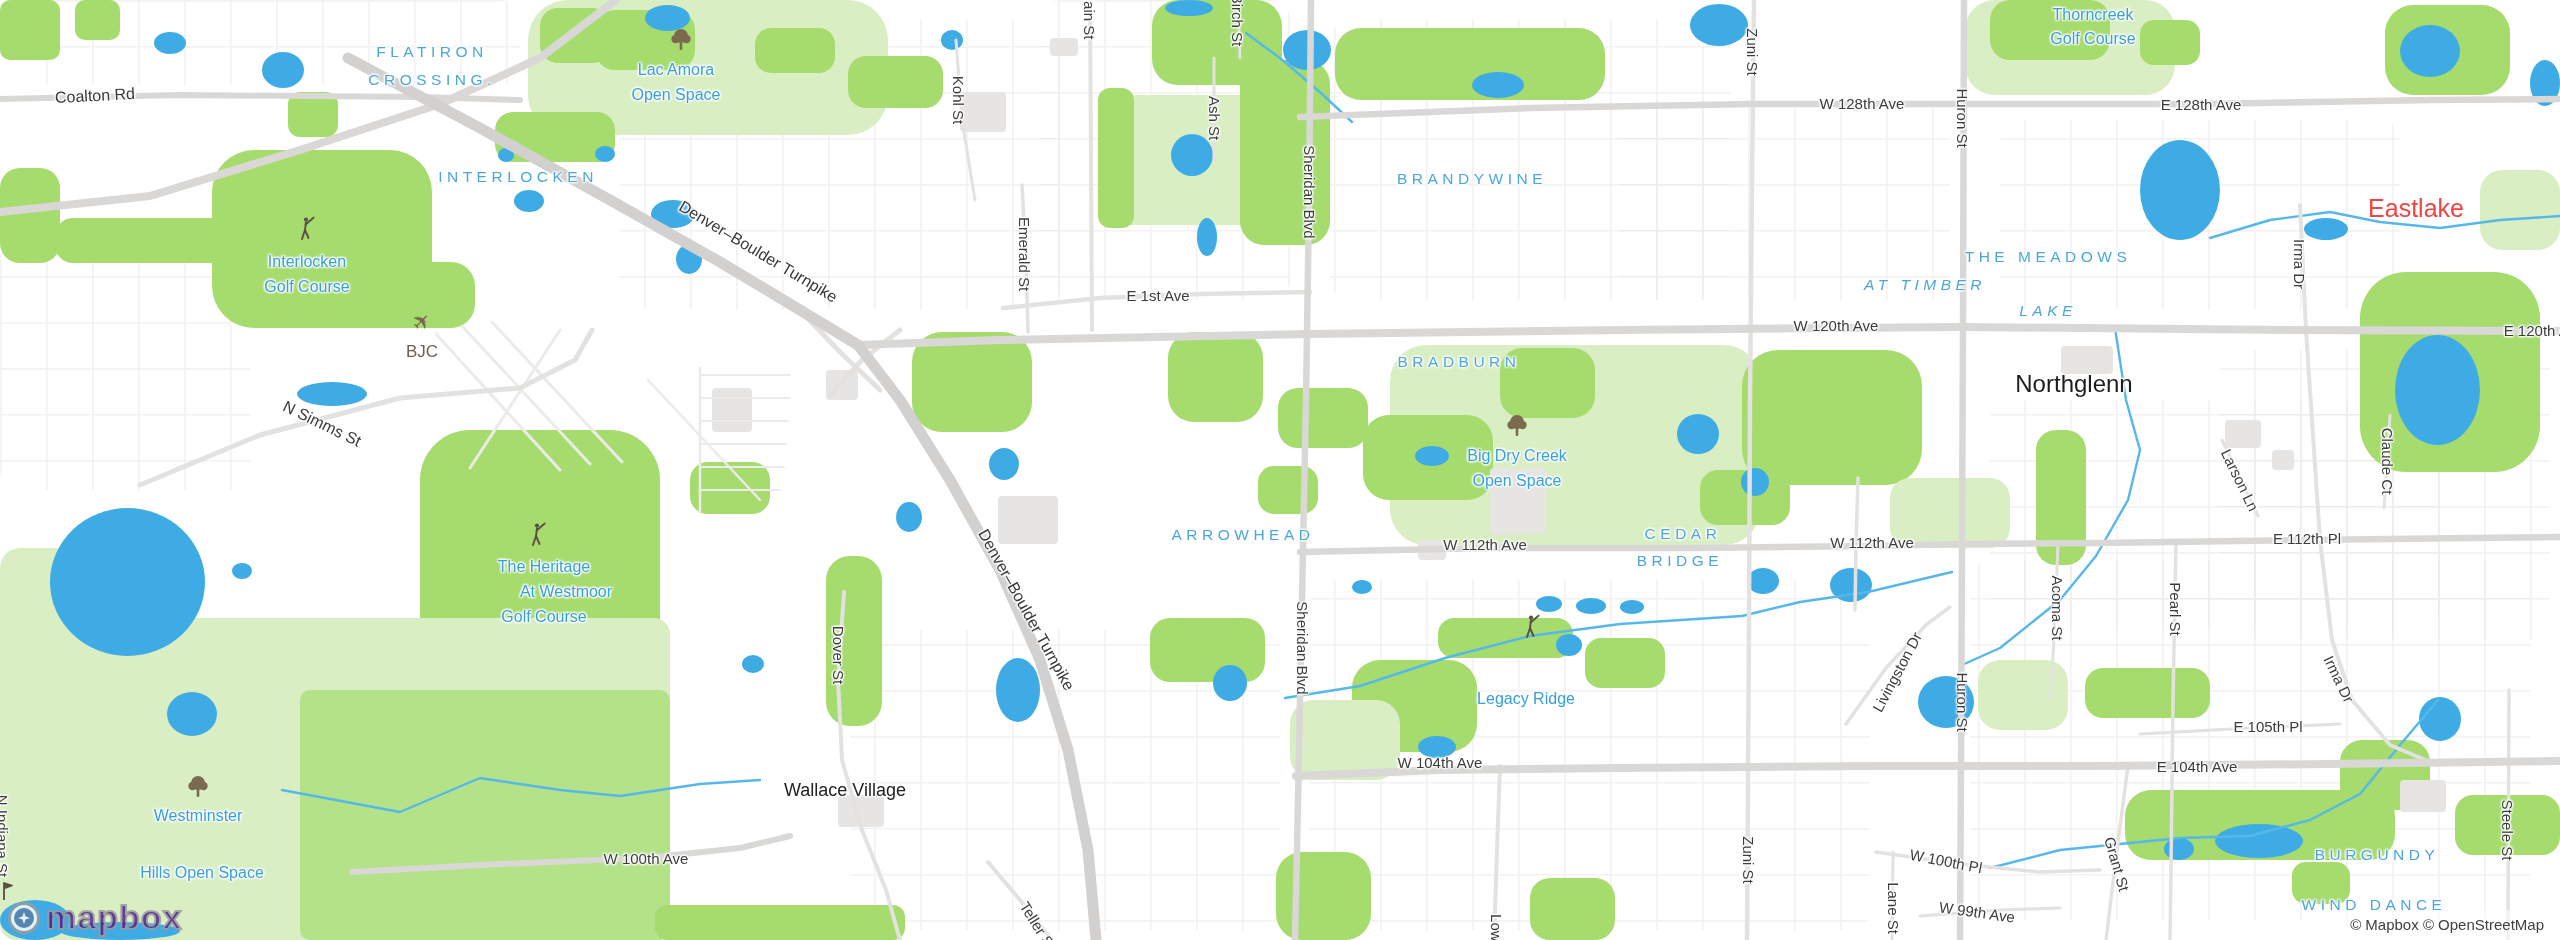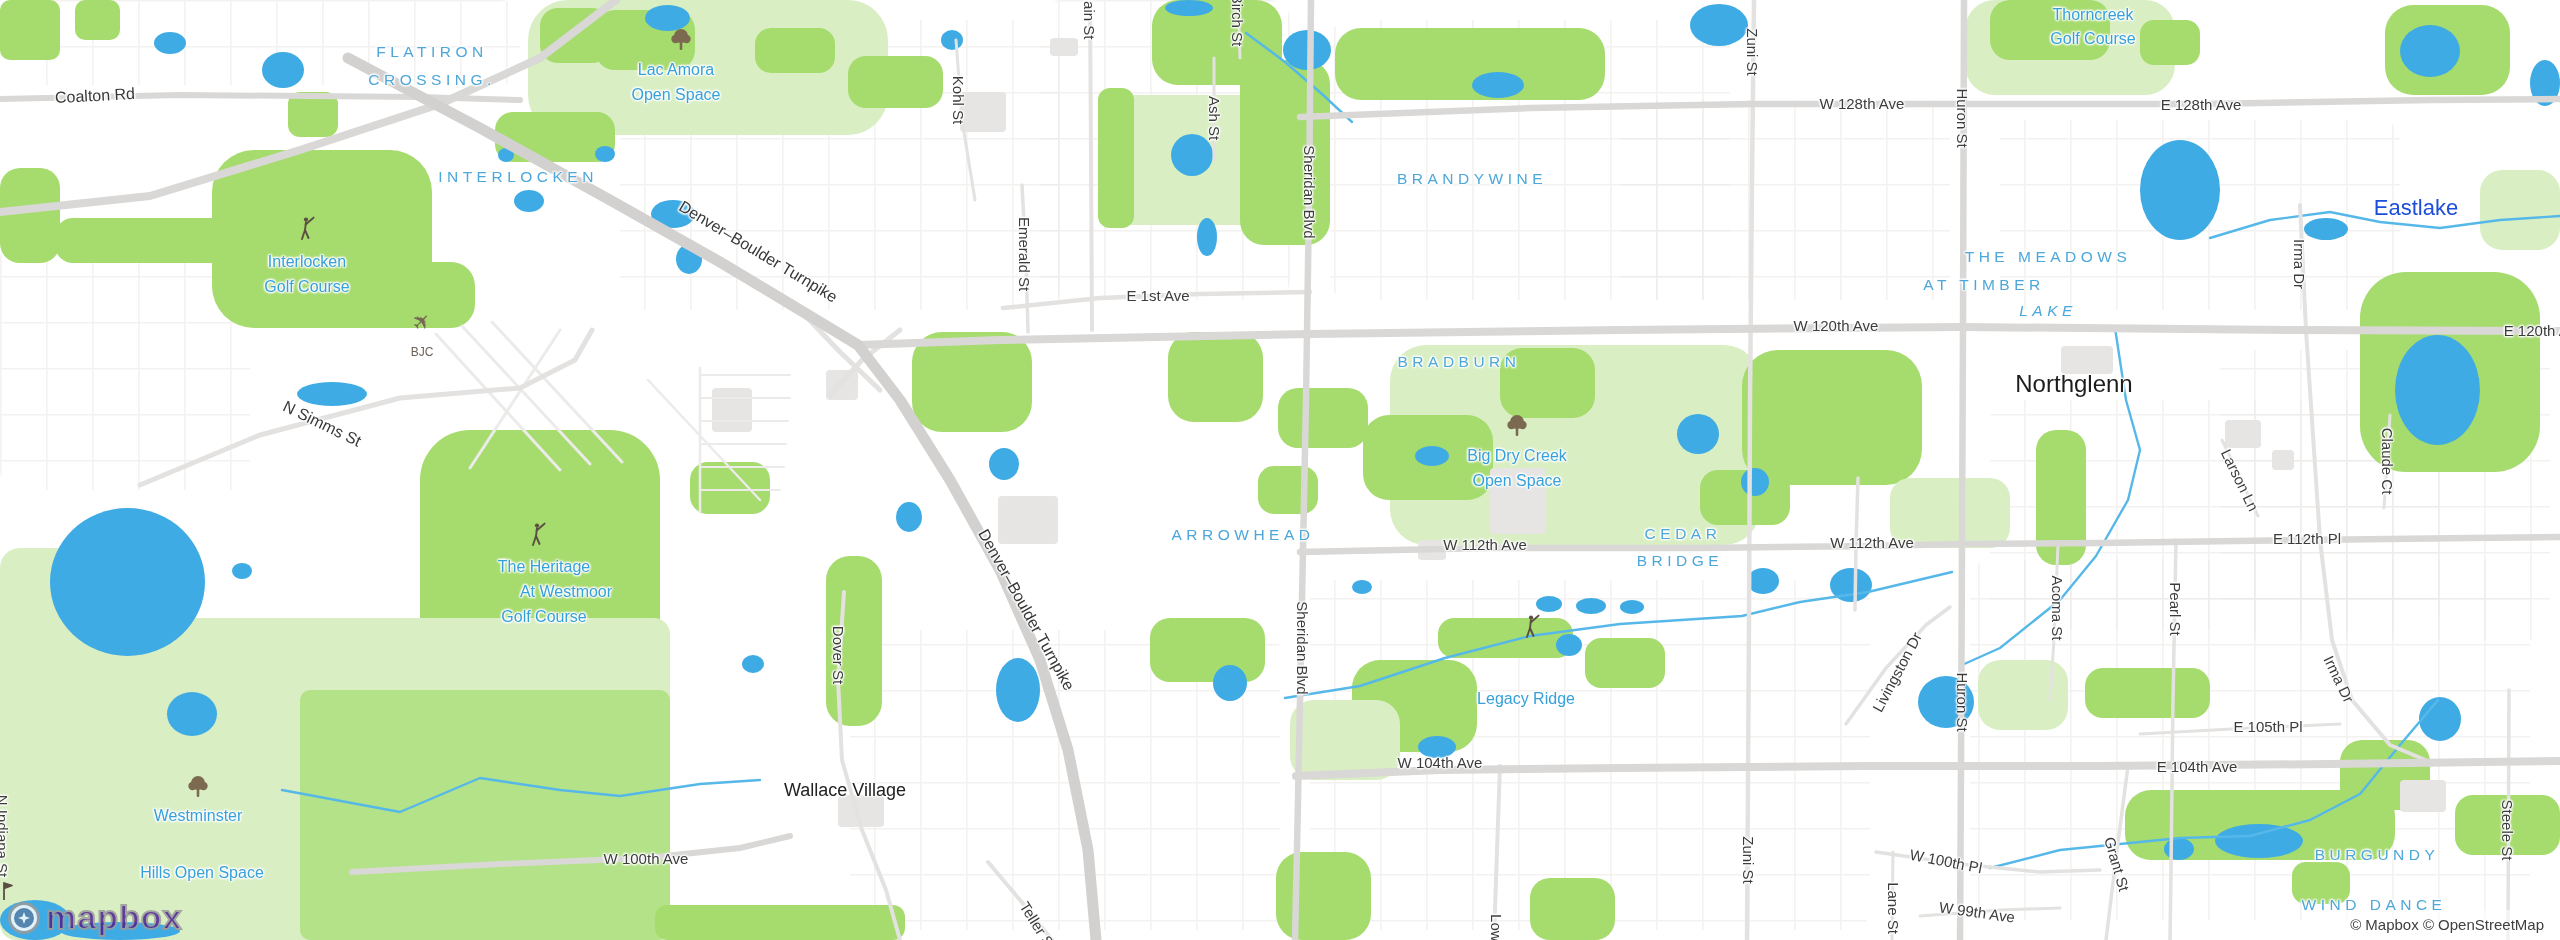--- a/index.html
+++ b/index.html
@@ -7,23 +7,23 @@
   #stage{position:absolute;left:0;top:0;width:2560px;height:940px;overflow:hidden;background:#fff;}
   #base{position:absolute;left:0;top:0;}
   #labels{position:absolute;left:0;top:0;width:100%;height:100%;pointer-events:none;}
   .lbl{position:absolute;white-space:nowrap;transform-origin:center center;
        text-shadow:0 0 2px #fff,0 0 3px #fff,1px 1px 2px #fff,-1px -1px 2px #fff,1px -1px 2px #fff,-1px 1px 2px #fff;}
   .road{font-size:15px;color:#3c3c3c;font-weight:400;}
   .road-lg{font-size:16px;color:#383838;font-weight:400;}
   .hood{font-size:15.5px;color:#4da7d9;font-weight:500;letter-spacing:4.5px;}
   .poi{font-size:16px;color:#36a0da;font-weight:500;}
   .city-lg{font-size:24px;color:#1d1d1d;font-weight:500;}
-  .city{font-size:22px;color:#1d4ed8;font-weight:400;}
+  .city{font-size:25px;color:#ef4444;font-weight:400;}
   .city-sm{font-size:18px;color:#222;font-weight:400;}
-  .apt{font-size:12px;color:#6d6156;font-weight:500;}
+  .apt{font-size:17px;color:#6d6156;font-weight:500;}
   .micon{position:absolute;transform:translate(-50%,-50%);pointer-events:none;}
   #logo{position:absolute;left:8px;top:898px;display:flex;align-items:center;opacity:.85;}
   #logo .ring{width:32px;height:32px;border-radius:50%;background:#fff;border:3px solid #9b9b9b;
     display:flex;align-items:center;justify-content:center;box-sizing:border-box;}
   #logo .core{width:20px;height:20px;border-radius:50%;background:#5a80a8;display:flex;align-items:center;justify-content:center;}
   #logo .word{margin-left:6px;font-size:34px;font-weight:bold;letter-spacing:1px;color:#4c1d95;
     -webkit-text-stroke:2px #9b9b9b;text-shadow:0 0 1px #9b9b9b;}
   #attrib{position:absolute;right:0;bottom:0;height:30px;line-height:30px;background:rgba(255,255,255,.55);
     padding:0 16px 0 14px;font-size:15px;color:#404040;}
 </style>
@@ -273,21 +273,21 @@
       <div class="lbl road" style="left: 2px; top: 836px; transform: translate(-50%, -50%) rotate(90deg);">N Indiana St</div>
       <div class="lbl hood" style="left: 432px; top: 52px; transform: translate(-50%, -50%) rotate(0deg); text-align: right;">FLATIRON</div>
       <div class="lbl hood" style="left: 432px; top: 80px; transform: translate(-50%, -50%) rotate(0deg);">CROSSING.</div>
       <div class="lbl hood" style="left: 518px; top: 177px; transform: translate(-50%, -50%) rotate(0deg);">INTERLOCKEN</div>
       <div class="lbl hood" style="left: 1472px; top: 179px; transform: translate(-50%, -50%) rotate(0deg);">BRANDYWINE</div>
       <div class="lbl hood" style="left: 1459px; top: 362px; transform: translate(-50%, -50%) rotate(0deg);">BRADBURN</div>
       <div class="lbl hood" style="left: 1243px; top: 535px; transform: translate(-50%, -50%) rotate(0deg);">ARROWHEAD</div>
       <div class="lbl hood" style="left: 1683px; top: 534px; transform: translate(-50%, -50%) rotate(0deg);">CEDAR</div>
       <div class="lbl hood" style="left: 1680px; top: 561px; transform: translate(-50%, -50%) rotate(0deg);">BRIDGE</div>
       <div class="lbl hood" style="left: 2048px; top: 257px; transform: translate(-50%, -50%) rotate(0deg);">THE MEADOWS</div>
-      <div class="lbl hood" style="left: 1984px; top: 285px; transform: translate(-50%, -50%) rotate(0deg);">AT TIMBER</div>
+      <div class="lbl hood" style="left: 1925px; top: 285px; transform: translate(-50%, -50%) rotate(0deg); font-style: italic;">AT TIMBER</div>
       <div class="lbl hood" style="left: 2048px; top: 311px; transform: translate(-50%, -50%) rotate(0deg); font-style: italic;">LAKE</div>
       <div class="lbl hood" style="left: 2377px; top: 855px; transform: translate(-50%, -50%) rotate(0deg);">BURGUNDY</div>
       <div class="lbl hood" style="left: 2374px; top: 905px; transform: translate(-50%, -50%) rotate(0deg);">WIND DANCE</div>
       <div class="lbl poi" style="left: 676px; top: 70px; transform: translate(-50%, -50%) rotate(0deg);">Lac Amora</div>
       <div class="lbl poi" style="left: 676px; top: 95px; transform: translate(-50%, -50%) rotate(0deg);">Open Space</div>
       <div class="lbl poi" style="left: 307px; top: 262px; transform: translate(-50%, -50%) rotate(0deg);">Interlocken</div>
       <div class="lbl poi" style="left: 307px; top: 287px; transform: translate(-50%, -50%) rotate(0deg);">Golf Course</div>
       <div class="lbl poi" style="left: 2093px; top: 15px; transform: translate(-50%, -50%) rotate(0deg);">Thorncreek</div>
       <div class="lbl poi" style="left: 2093px; top: 39px; transform: translate(-50%, -50%) rotate(0deg);">Golf Course</div>
       <div class="lbl poi" style="left: 544px; top: 567px; transform: translate(-50%, -50%) rotate(0deg);">The Heritage</div>

